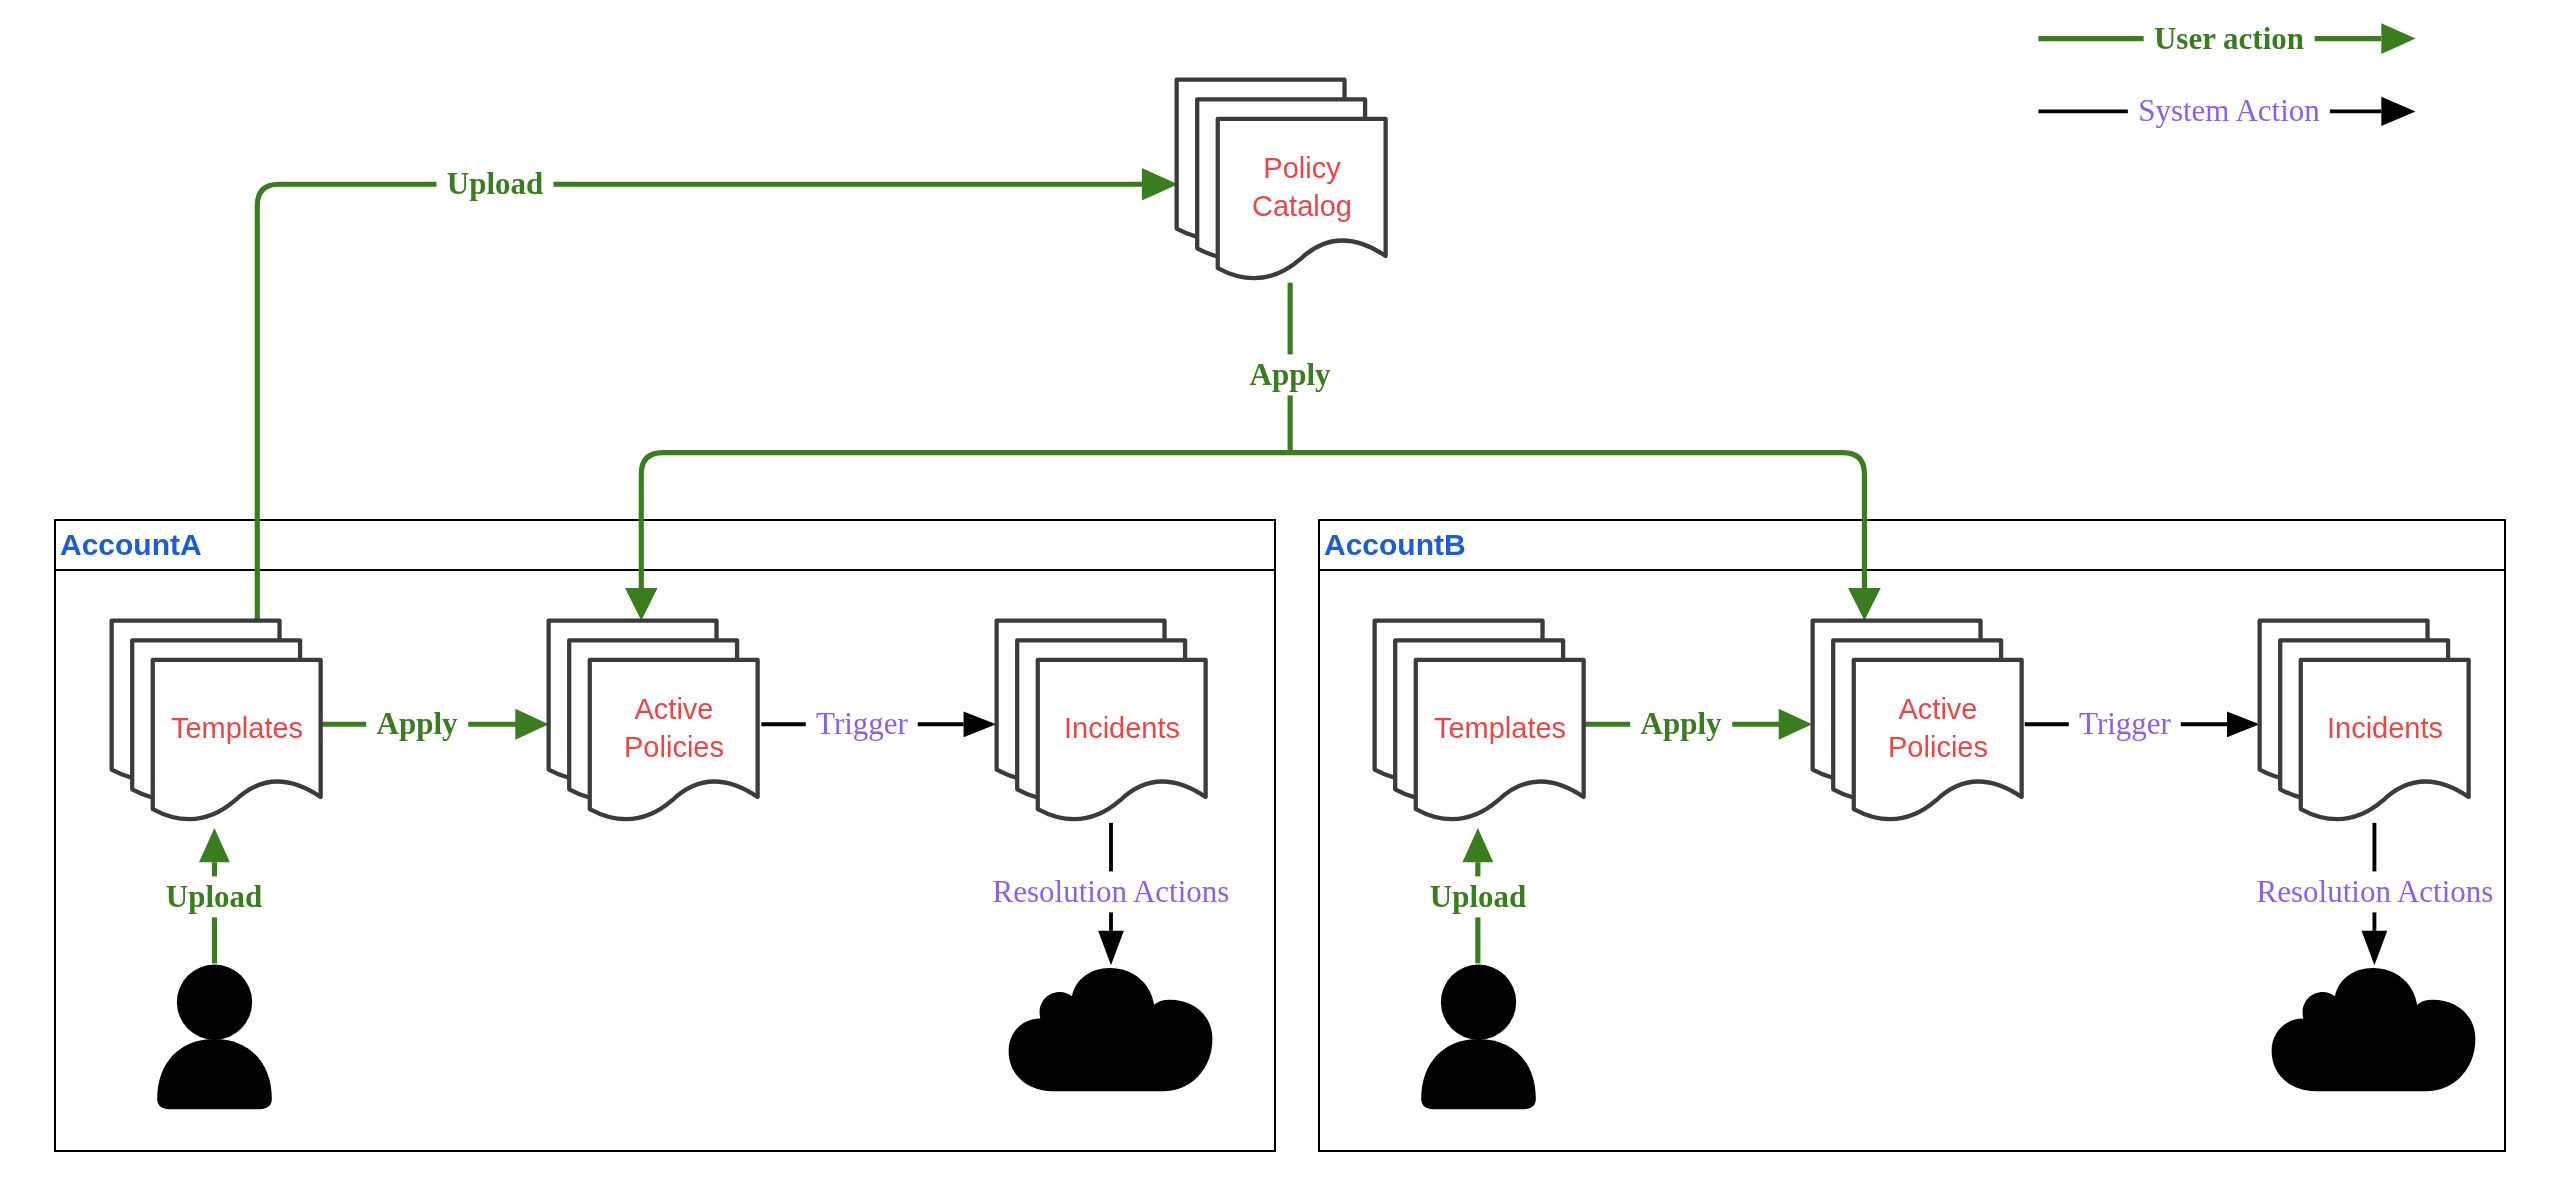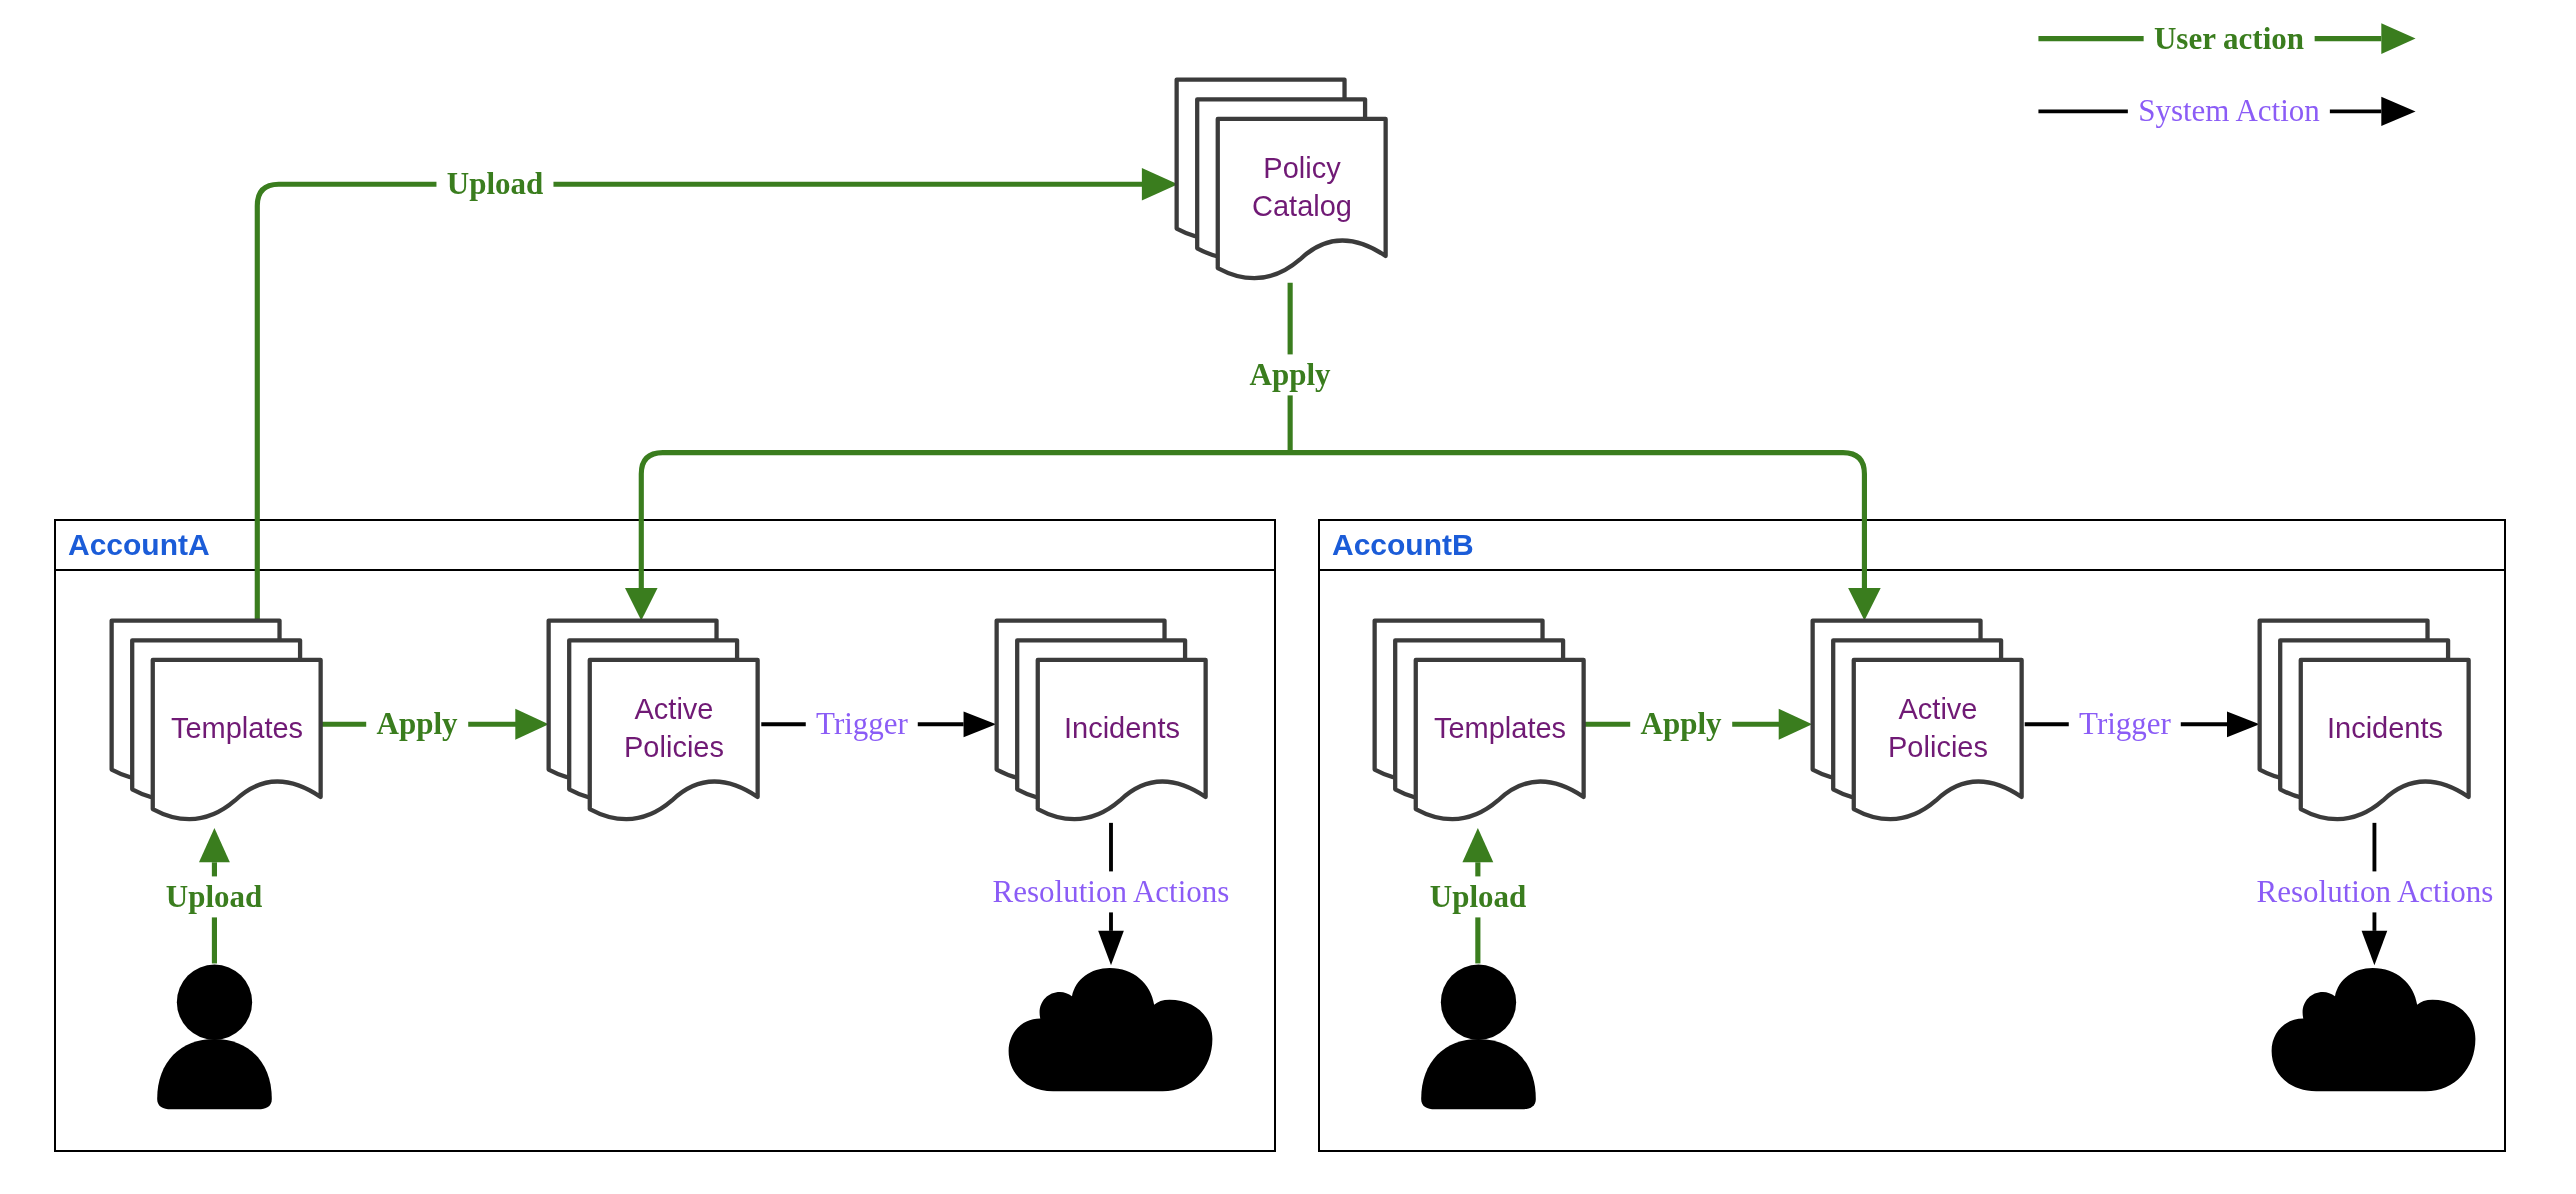--- a/index.html
+++ b/index.html
@@ -7,34 +7,34 @@
     width:2576px;height:1194px;position:relative;background:#ffffff;
     font-family:"Liberation Sans",sans-serif;overflow:hidden;
   }
   
   .account-box{
     position:absolute;top:519px;height:633px;box-sizing:border-box;
     border:2.6px solid #000;background:transparent;z-index:1;
   }
   .account-header{
     height:48px;border-bottom:2.6px solid #000;display:flex;align-items:center;
-    padding-left:12px;font-size:30px;font-weight:600;color:#1b5cd8;
+    padding-left:4px;font-size:30px;font-weight:600;color:#1b5cd8;
   }
   
   .wires{position:absolute;left:0;top:0;z-index:2}
   .wires .green path{stroke:#3a7d1e;stroke-width:6;fill:none}
   .wires .green polygon{fill:#3a7d1e;stroke:none}
   .wires .sys path{stroke:#000;stroke-width:4.5;fill:none}
   .wires .sys polygon{fill:#000;stroke:none}
   
   .node{position:absolute;z-index:3}
   .doc-stack use{stroke:#3b3b3b;stroke-width:5;fill:#ffffff;stroke-linejoin:round}
   .doc-label{
     position:absolute;left:128px;top:110px;transform:translate(-50%,-50%);
-    font-size:29px;color:#701a75;text-align:center;white-space:pre-line;
+    font-size:29px;color:#ef4444;text-align:center;white-space:pre-line;
     line-height:1.32;z-index:4;width:max-content;
   }
   
   .clabel{
     position:absolute;transform:translate(-50%,-50%);background:#ffffff;
     padding:2.6px 10.3px;font-size:31px;font-weight:700;color:#3a7d1e;
     white-space:pre;z-index:4;width:max-content;font-family:Liberation Serif, serif;
   }
   .clabel.sys{color:#8b5cf6;font-weight:400}
 </style>

